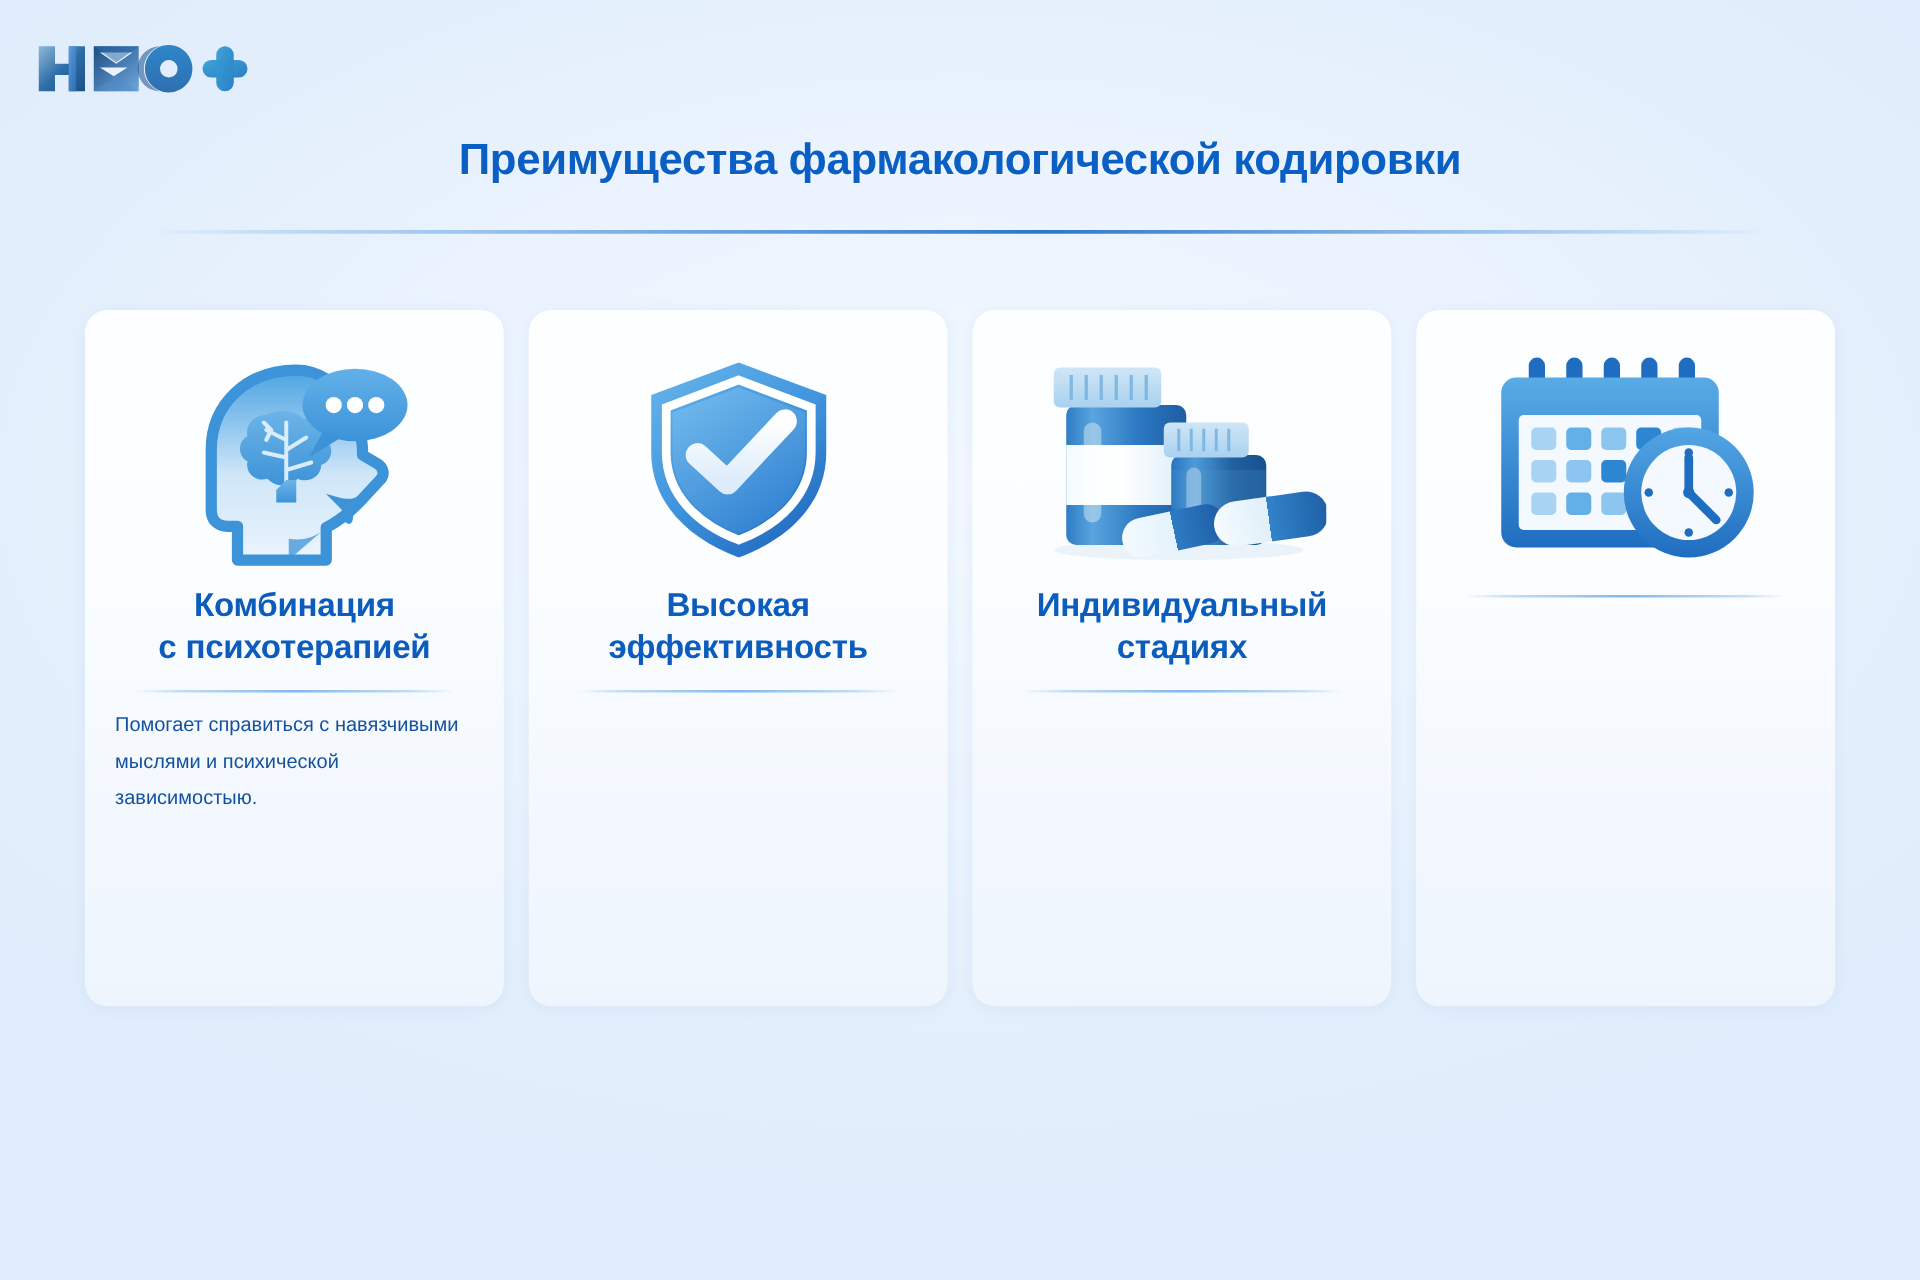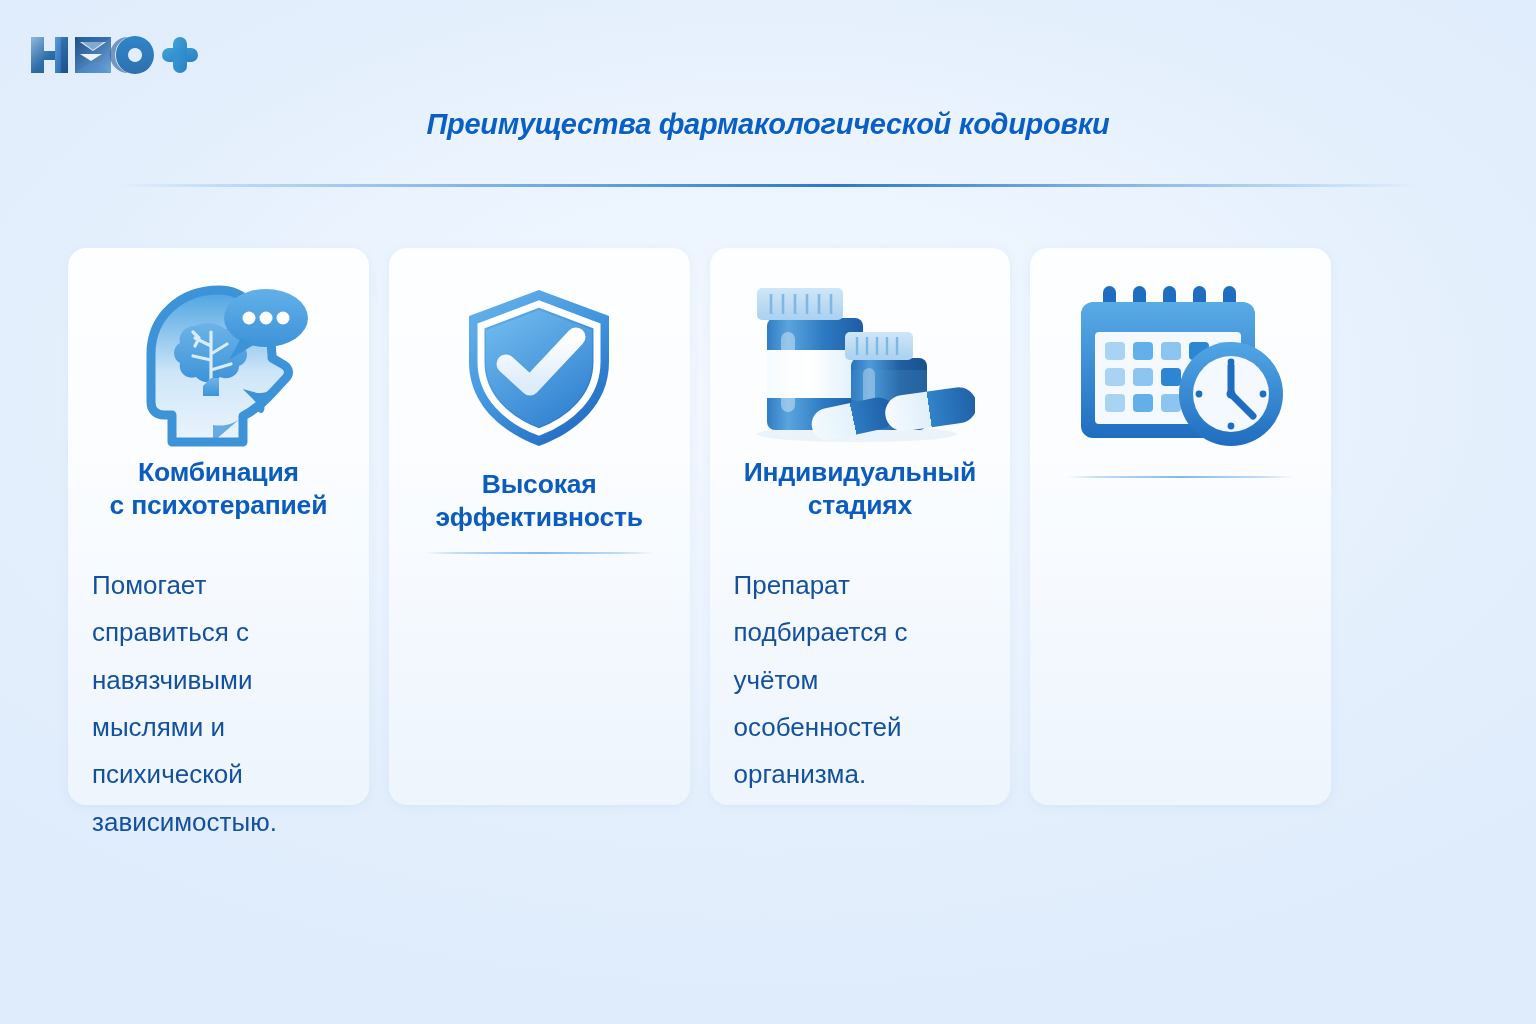--- a/index.html
+++ b/index.html
@@ -35,27 +35,26 @@
     height: 62px;
   }
 
   
   .title {
     position: absolute;
     left: 0;
     right: 0;
     top: 108px;
     text-align: center;
-    font-size: 29px;
+    font-size: 35px;
     font-weight: bold;
     letter-spacing: -0.3px;
     color: #0a5fc4;
     text-shadow: 0 1px 0 rgba(255,255,255,0.85);
     white-space: nowrap;
-    font-style: italic;
   }
 
   .title-rule {
     position: absolute;
     left: 118px;
     width: 1300px;
     top: 184px;
     height: 3px;
     background: linear-gradient(to right,
         rgba(120,180,235,0) 0%,
@@ -65,21 +64,21 @@
         rgba(120,180,235,0.35) 92%,
         rgba(120,180,235,0) 100%);
     border-radius: 2px;
   }
 
   
   .cards {
     position: absolute;
     left: 68px;
     top: 248px;
-    width: 1263px;
+    width: 1400px;
     height: 557px;
     display: flex;
     gap: 20px;
   }
 
   .card {
     flex: 1 1 0;
     border-radius: 18px;
     background: linear-gradient(to bottom, #fdfeff 0%, #fbfdff 38%, #f3f8fe 72%, #eef5fd 100%);
     box-shadow: 0 2px 10px rgba(110,160,210,0.10);
@@ -117,24 +116,24 @@
     height: 2px;
     background: linear-gradient(to right,
         rgba(150,196,240,0) 0%,
         rgba(150,196,240,0.55) 14%,
         rgba(110,172,230,0.85) 50%,
         rgba(150,196,240,0.55) 86%,
         rgba(150,196,240,0) 100%);
   }
 
   .card-body {
-    margin-top: 22px;
+    margin-top: 12px;
     width: 100%;
     padding: 0 6px;
-    font-size: 26px;
+    font-size: 16px;
     line-height: 1.82;
     color: #13509e;
     text-align: left;
   }
 
   .card-body.indent { text-indent: 10px; }
 </style>
 </head>
 <body>
 
@@ -344,21 +343,20 @@
           <g transform="rotate(-8 180 136)">
             <rect x="140" y="118" width="92" height="36" rx="18" fill="url(#pillG2)"></rect>
           </g>
         </svg>
       </div>
       <div class="card-title">
         <span>Индивидуальный</span><br>
         <span>стадиях</span>
       </div>
       <div class="card-rule"></div>
-      <div class="card-body">Препарат подбирается с учётом особенностей организма.</div>
     </div>
 
     <div class="card">
       <div class="icon-wrap">
         <svg width="220" height="176" viewBox="0 0 220 176">
           <defs>
             <linearGradient id="calG" x1="0" y1="0" x2="0" y2="1">
               <stop offset="0" stop-color="#59abe6"></stop>
                 <stop offset="1" stop-color="#1f6dc0"></stop>
             </linearGradient>

